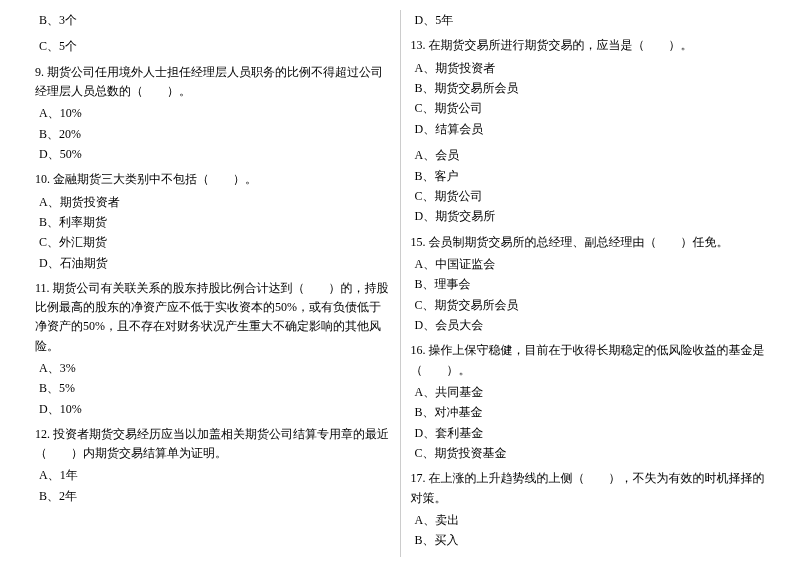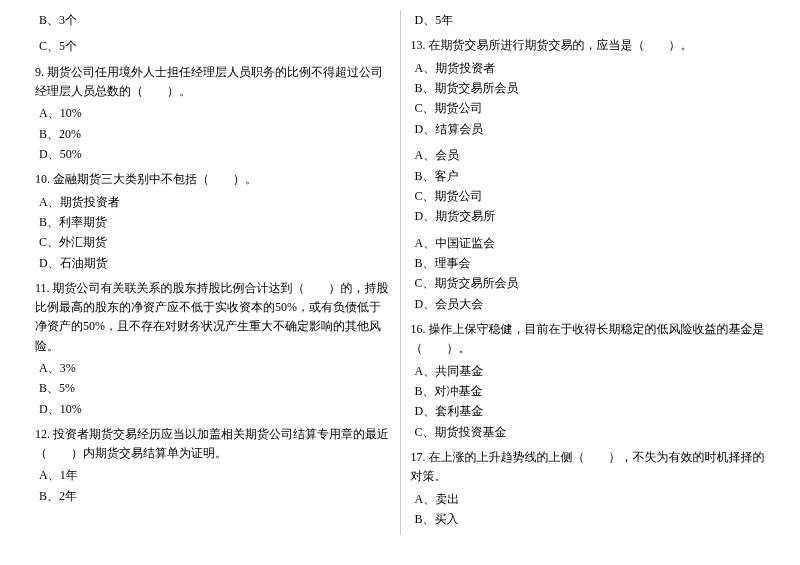--- a/index.html
+++ b/index.html
@@ -103,20 +103,21 @@
     </div>
 
     <div class="question-block">
       <div class="option">A、会员</div>
       <div class="option">B、客户</div>
       <div class="option">C、期货公司</div>
       <div class="option">D、期货交易所</div>
     </div>
 
     <div class="question-block">
+      <div class="question-text">15. 会员制期货交易所的总经理、副总经理由（　　）任免。</div>
       <div class="option">A、中国证监会</div>
       <div class="option">B、理事会</div>
       <div class="option">C、期货交易所会员</div>
       <div class="option">D、会员大会</div>
     </div>
 
     <div class="question-block">
       <div class="question-text">16. 操作上保守稳健，目前在于收得长期稳定的低风险收益的基金是（　　）。</div>
       <div class="option">A、共同基金</div>
       <div class="option">B、对冲基金</div>

